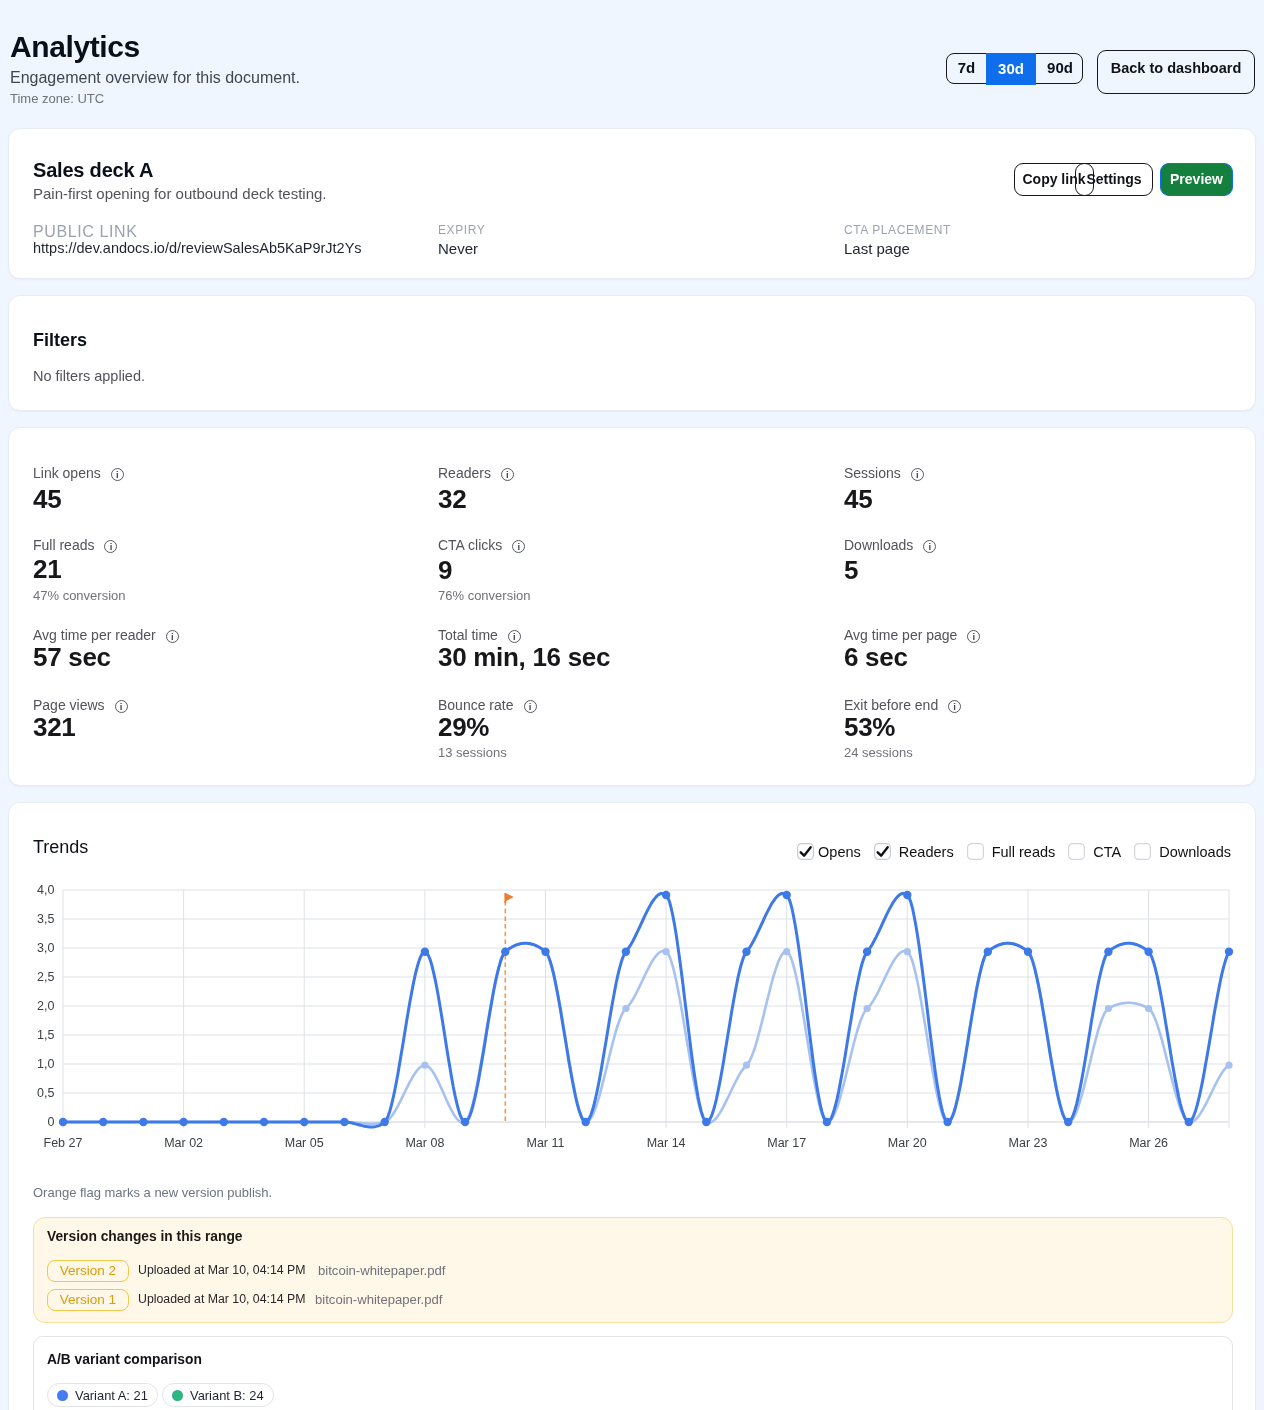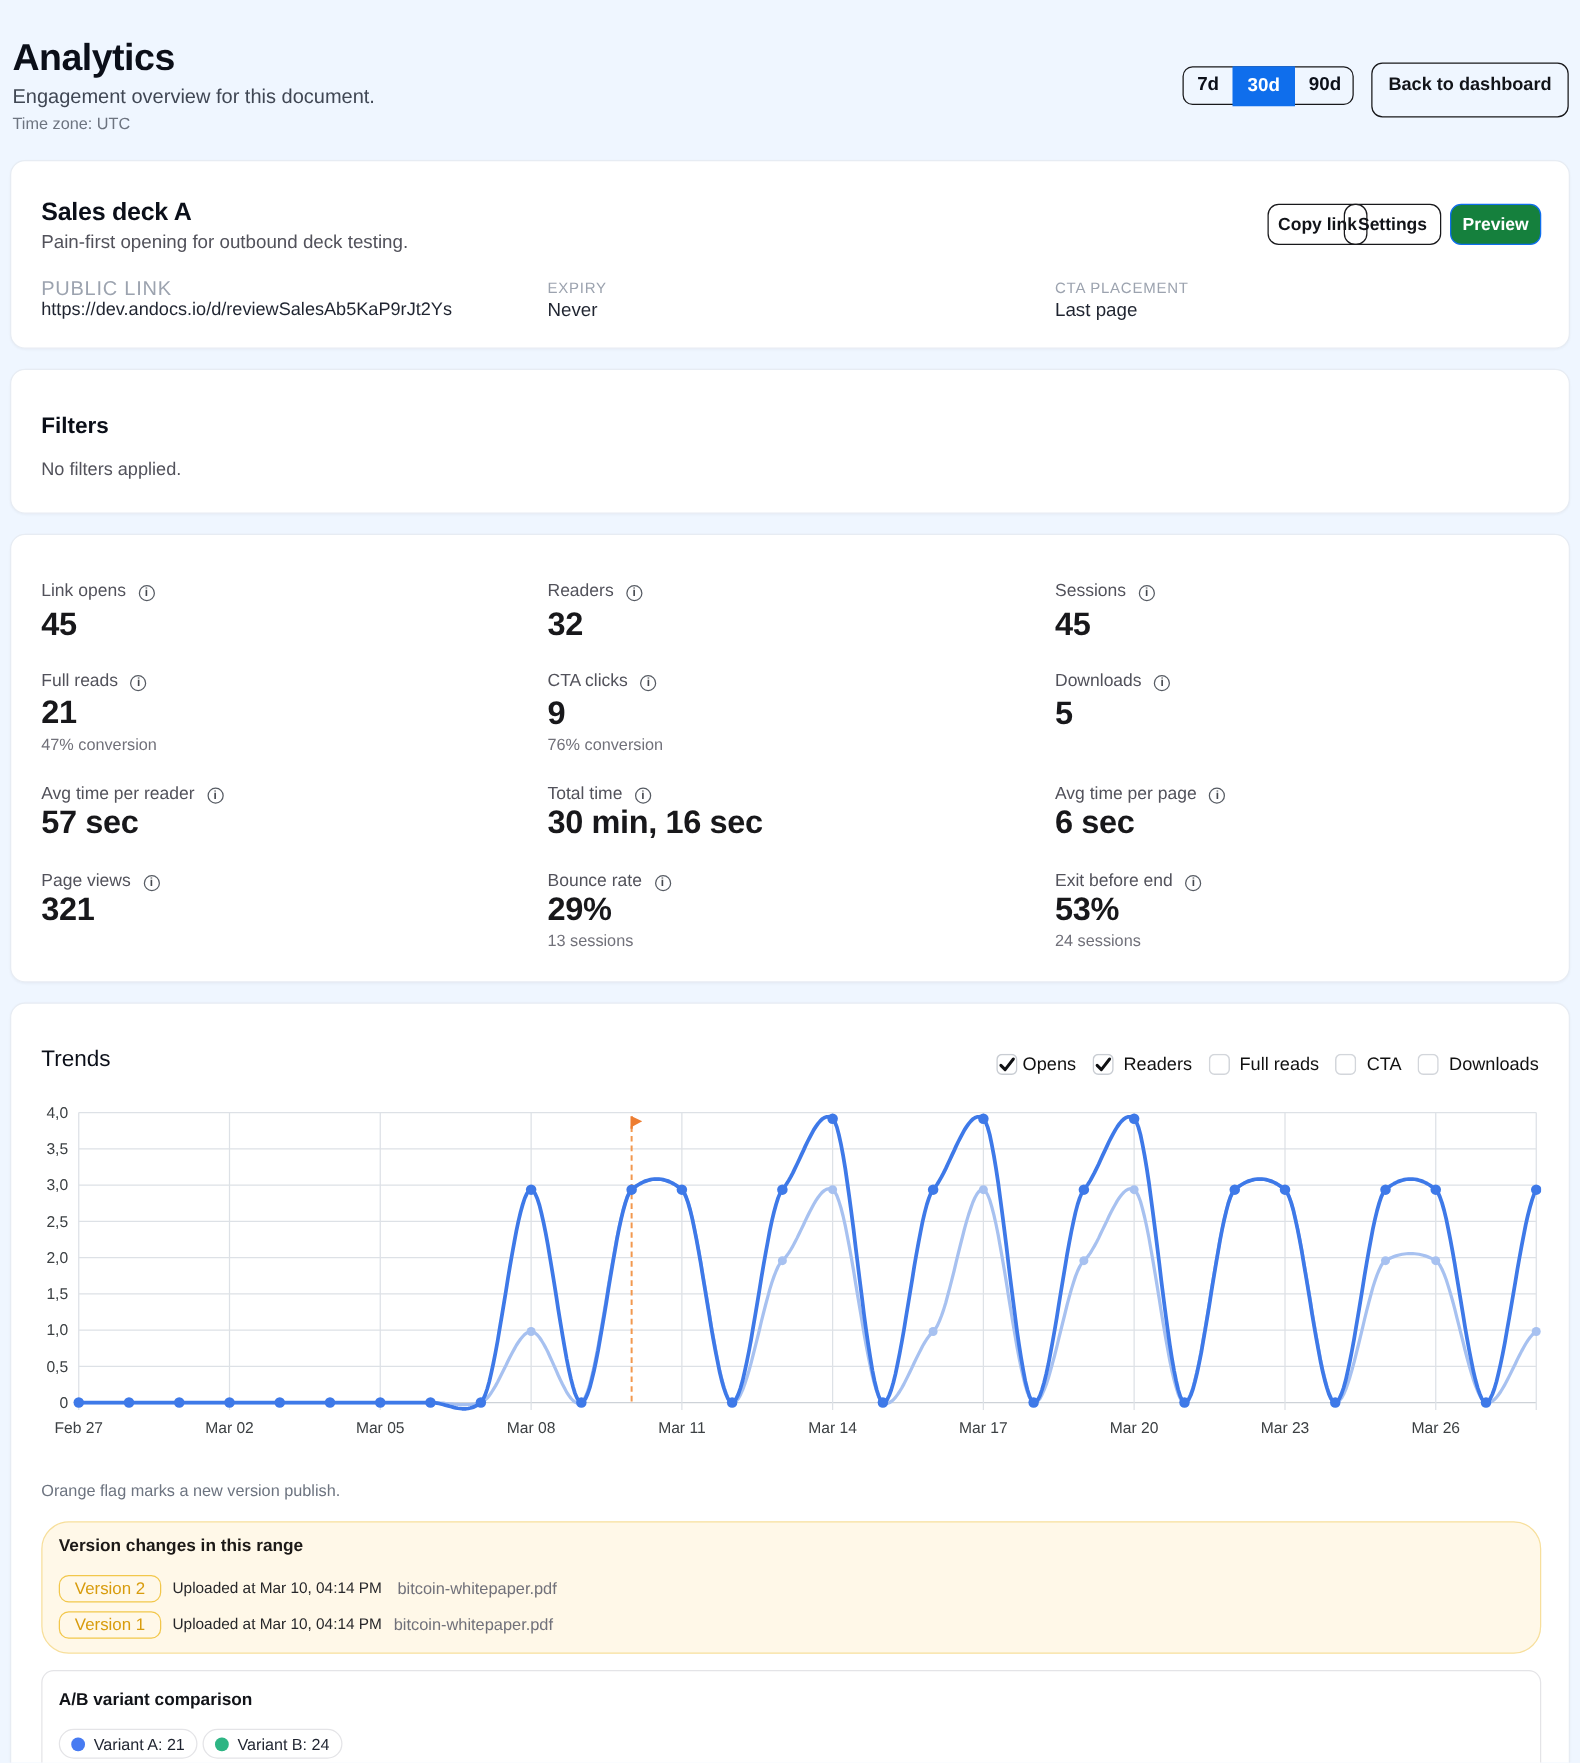--- a/index.html
+++ b/index.html
@@ -222,21 +222,21 @@
 <circle cx="995.0" cy="70.7" r="4.2" fill="#3e79e8"></circle>
 <circle cx="1035.2" cy="241.0" r="4.2" fill="#3e79e8"></circle>
 <circle cx="1075.4" cy="70.7" r="4.2" fill="#3e79e8"></circle>
 <circle cx="1115.6" cy="70.7" r="4.2" fill="#3e79e8"></circle>
 <circle cx="1155.8" cy="241.0" r="4.2" fill="#3e79e8"></circle>
 <circle cx="1196.0" cy="70.7" r="4.2" fill="#3e79e8"></circle>
 </svg>
     </div>
   <div class="abs" style="left:24px; top:382px; font-size:13px; color:#6d7480;">Orange flag marks a new version publish.</div>
 
-  <div class="abs" style="left:24px; top:414px; width:1200px; height:106px; background:#fff8e8; border:1px solid #f7df9c; border-radius:22px;">
+  <div class="abs" style="left:24px; top:414px; width:1200px; height:106px; background:#fff8e8; border:1px solid #f7df9c; border-radius:12px;">
     <div class="abs" style="left:13px; top:11px; font-size:13.8px; font-weight:700; color:#1c1917;">Version changes in this range</div>
     <div class="abs" style="left:13px; top:42px; width:82px; height:22px; border:1.3px solid #f2c74b; border-radius:8px; color:#d89c0d; font-size:13.5px; text-align:center; line-height:20px;">Version 2</div>
     <div class="abs" style="left:104px; top:45px; font-size:12.3px; color:#27272a; white-space:nowrap;">Uploaded at Mar 10, 04:14 PM</div>
     <div class="abs" style="left:284px; top:45px; font-size:13.1px; color:#71717a; white-space:nowrap;">bitcoin-whitepaper.pdf</div>
     <div class="abs" style="left:13px; top:71px; width:82px; height:22px; border:1.3px solid #f2c74b; border-radius:8px; color:#d89c0d; font-size:13.5px; text-align:center; line-height:20px;">Version 1</div>
     <div class="abs" style="left:104px; top:74px; font-size:12.3px; color:#27272a; white-space:nowrap;">Uploaded at Mar 10, 04:14 PM</div>
     <div class="abs" style="left:281px; top:74px; font-size:13.1px; color:#71717a; white-space:nowrap;">bitcoin-whitepaper.pdf</div>
   </div>
 
   <div class="abs" style="left:24px; top:533px; width:1200px; height:104px; background:#fff; border:1px solid #e4e4e7; border-radius:10px;">

